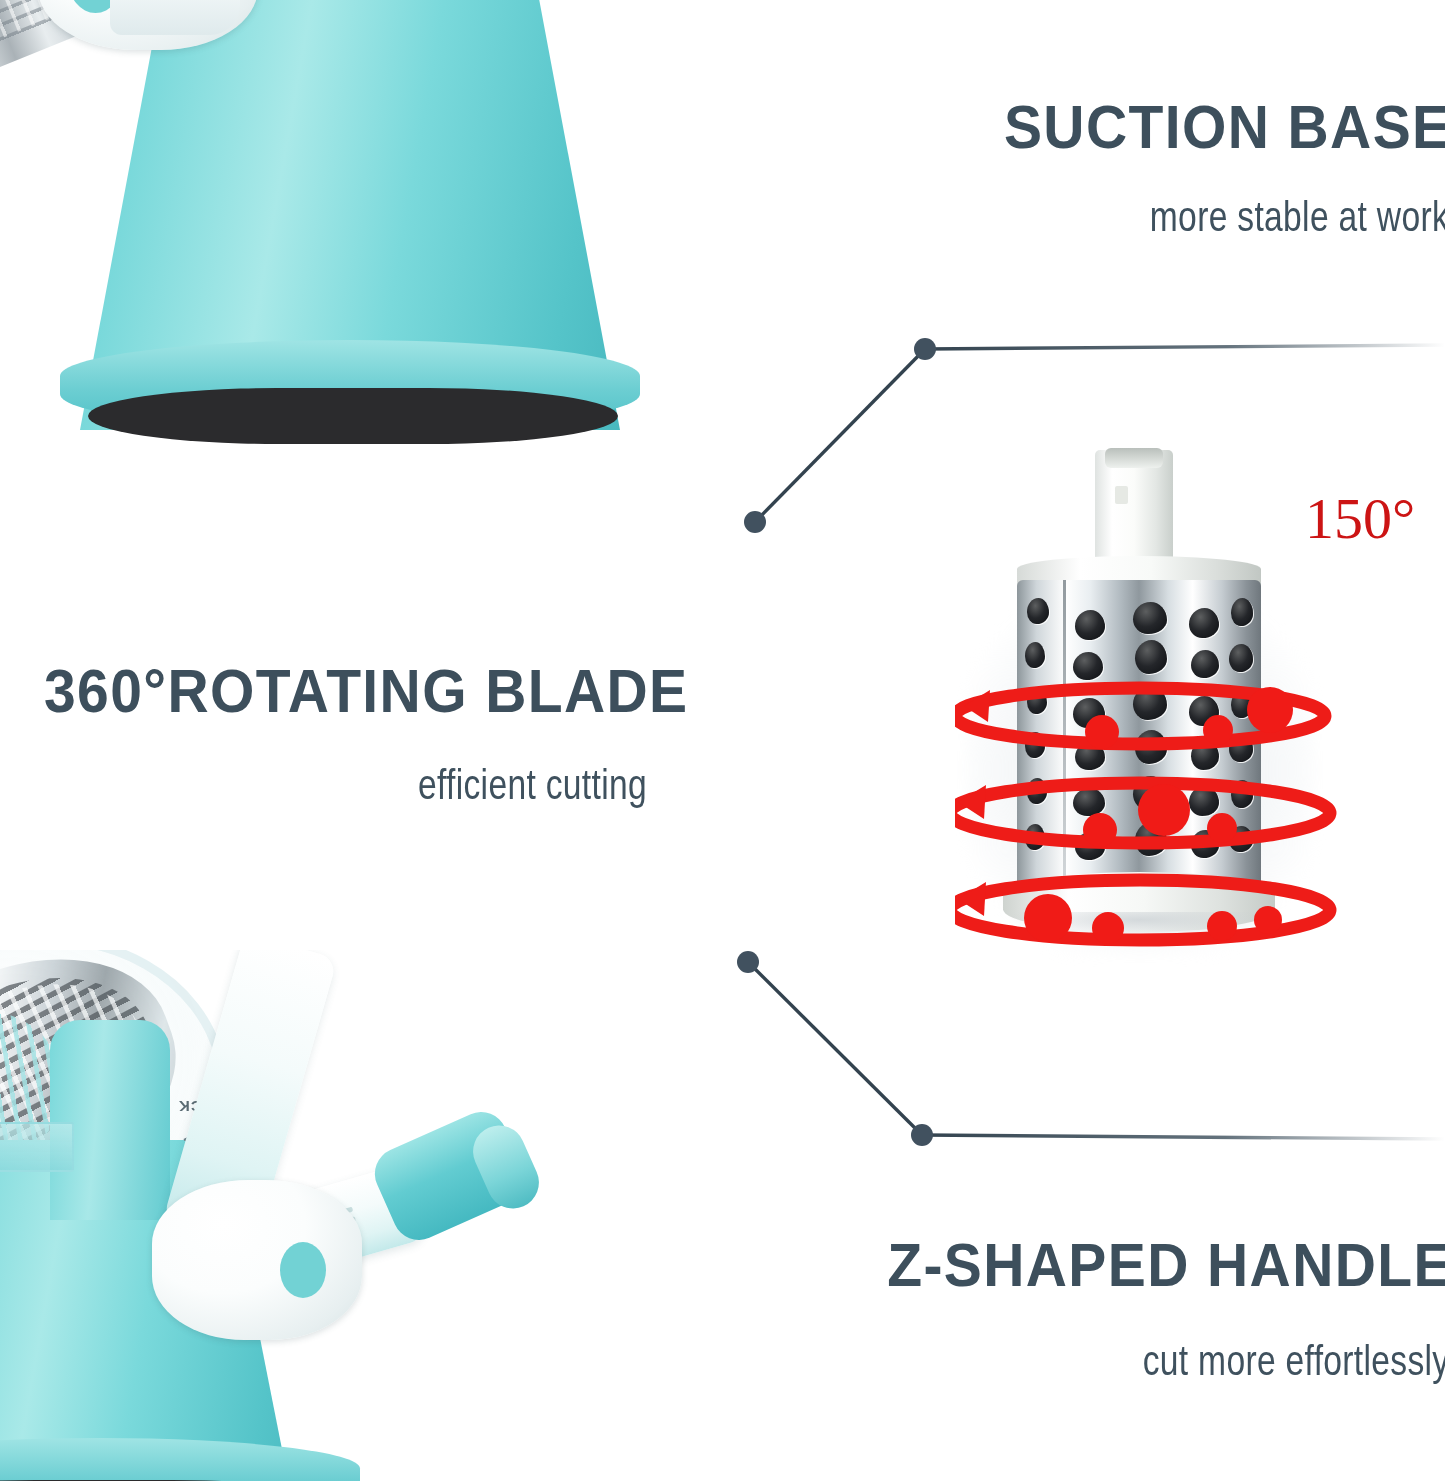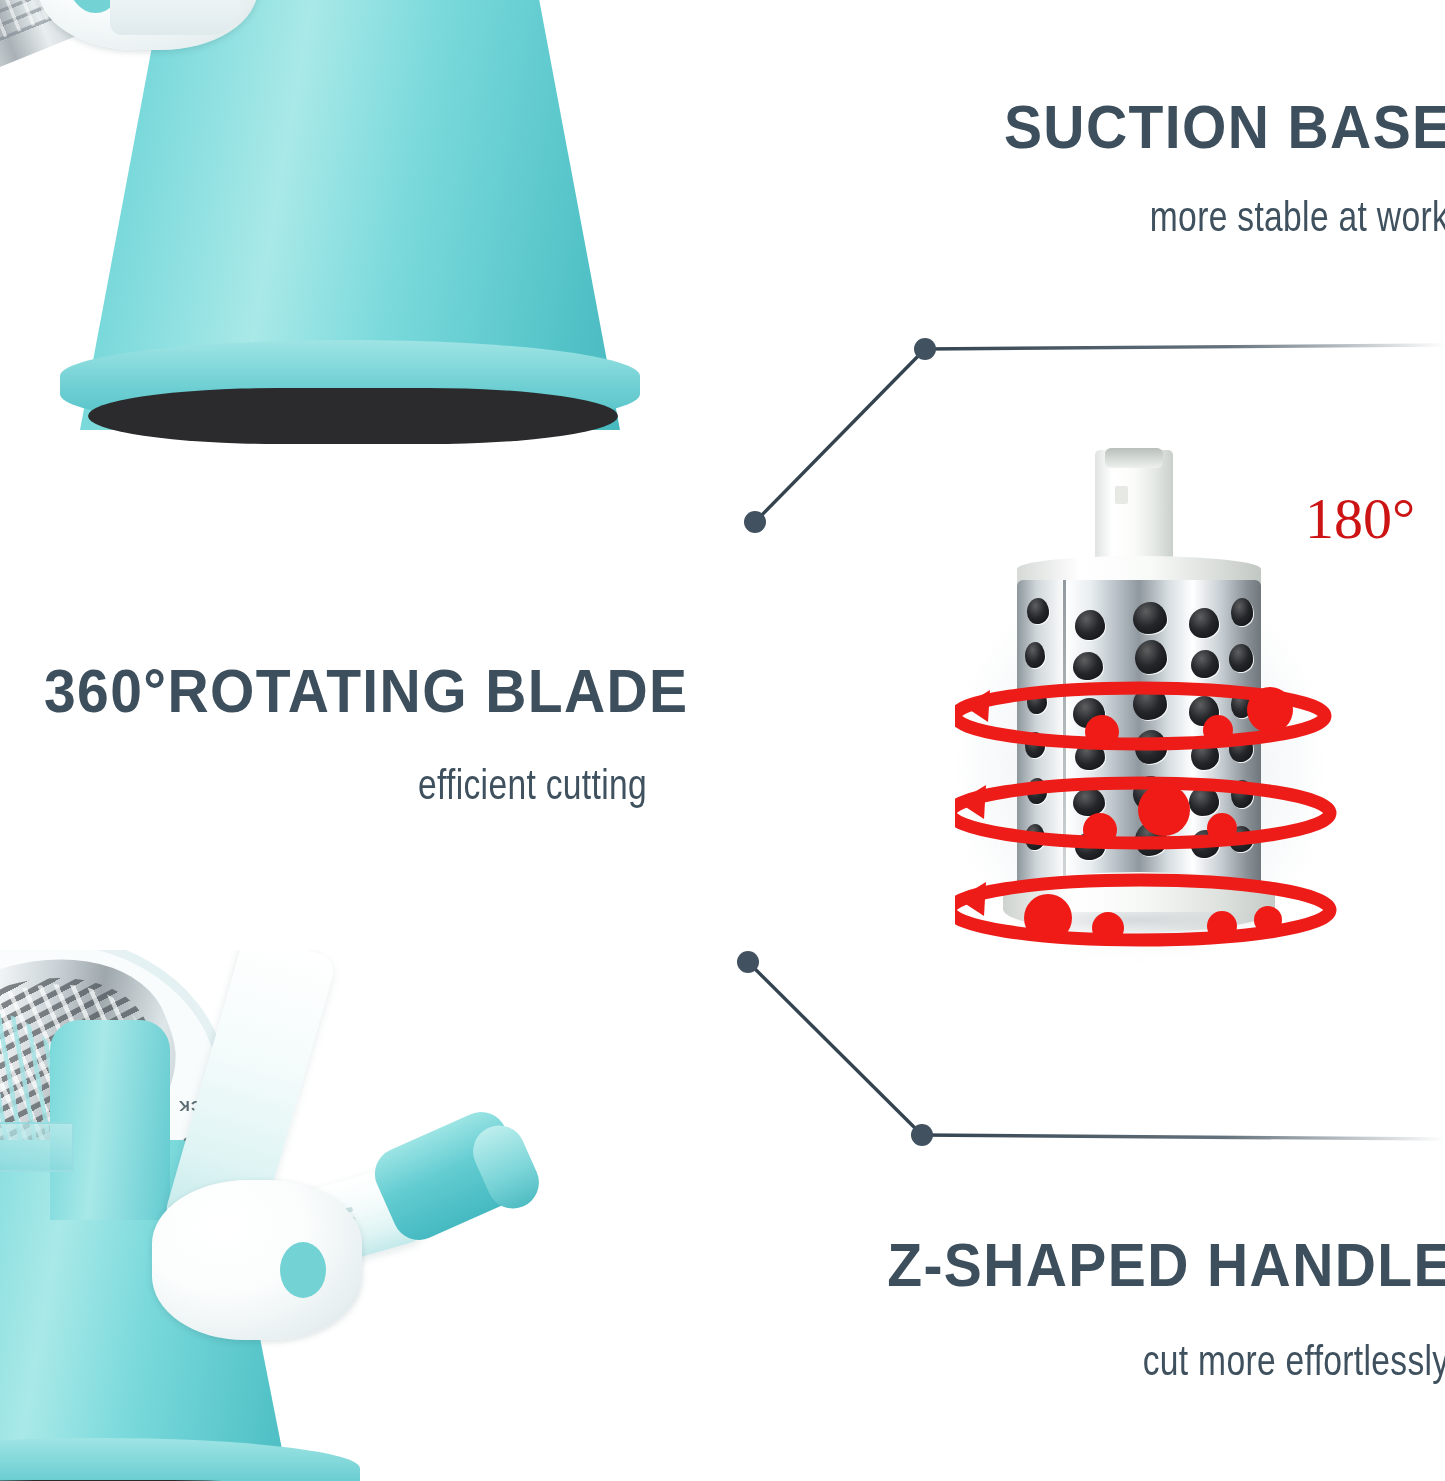--- a/index.html
+++ b/index.html
@@ -248,21 +248,21 @@
     <circle cx="755" cy="522" r="11" fill="#41515f"></circle>
     <circle cx="925" cy="349" r="11" fill="#41515f"></circle>
   </svg>
 
   <div class="feature-title" id="title-suction">SUCTION BASE</div>
   <div class="feature-sub" id="sub-suction">more stable at work</div>
 
   <div class="feature-title" id="title-blade">360°ROTATING BLADE</div>
   <div class="feature-sub" id="sub-blade">efficient cutting</div>
 
-  <div class="badge-360">180°</div>
+  <div class="badge-360">150°</div>
 
   <div class="photo" id="photo-drum">
 
     <div style="position:absolute;left:10px;top:145px;width:350px;height:370px;
                 background:radial-gradient(ellipse at 50% 50%,rgba(225,230,233,.85) 0%,rgba(240,243,245,.45) 60%,rgba(255,255,255,0) 78%);
                 filter:blur(6px);"></div>
 
     <div class="drum-shaft" style="left:140px;top:10px;width:78px;height:135px;"></div>
     <div style="position:absolute;left:150px;top:8px;width:58px;height:20px;
                 background:linear-gradient(180deg,#b9bfbb,#eef1ee);border-radius:6px;"></div>

